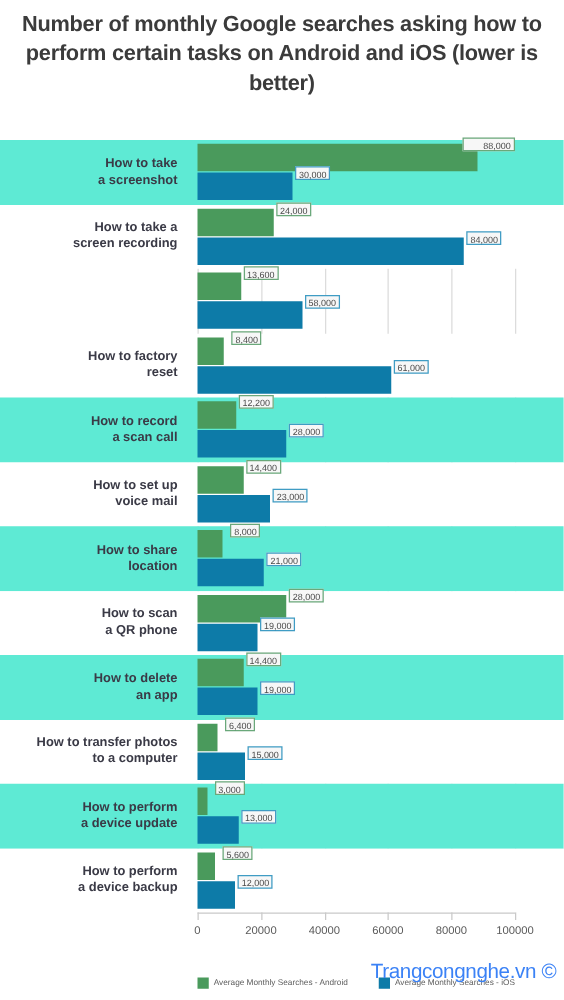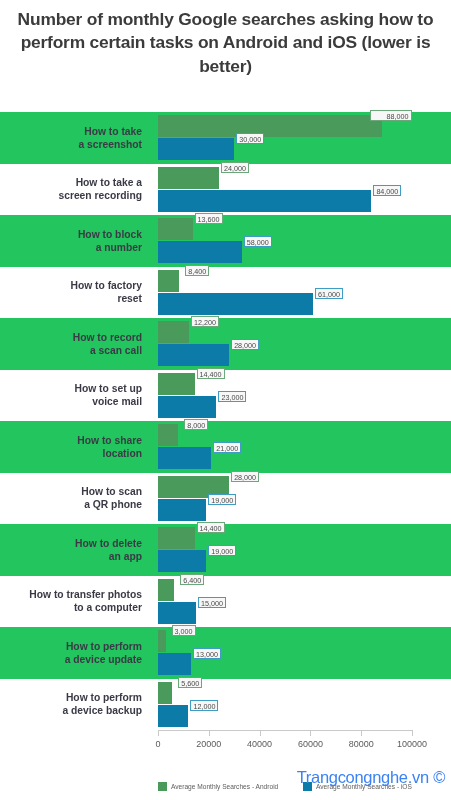--- a/index.html
+++ b/index.html
@@ -28,21 +28,21 @@
   .plot {
     position: absolute;
     left: 0; top: 112px;
     width: 451px; height: 618px;
   }
   .rowband {
     position: absolute;
     left: 0; width: 451px;
     height: 51.5px;
   }
-  .rowband.alt { background: #22c55e; }
+  .rowband.alt { background: #5eead4; }
   .rowband.plain { background: #ffffff; }
 
   .catlabel {
     position: absolute;
     left: 0; width: 150px;
     text-align: right;
     padding-right: 8px;
     font-size: 10.3px;
     font-weight: bold;
     line-height: 1.28;
@@ -151,26 +151,20 @@
       <div class="rowband plain" style="top: 51.5px;">
         <div class="catlabel">
           <div>How to take a</div>
           <div>screen recording</div>
         </div>
       </div>
       <div class="bar android" style="left: 158px; top: 54.5px; width: 60.96px;"></div>
       <div class="vlabel android" style="left: 248.96px; top: 49.5px;">24,000</div>
       <div class="bar ios" style="left: 158px; top: 77.5px; width: 213.36px;"></div>
       <div class="vlabel ios" style="left: 401.36px; top: 72.5px;">84,000</div>
-      <div class="rowband alt" style="top: 103px;">
-        <div class="catlabel">
-          <div>How to block</div>
-          <div>a number</div>
-        </div>
-      </div>
       <div class="bar android" style="left: 158px; top: 106px; width: 34.544px;"></div>
       <div class="vlabel android" style="left: 222.544px; top: 101px;">13,600</div>
       <div class="bar ios" style="left: 158px; top: 129px; width: 83.82px;"></div>
       <div class="vlabel ios" style="left: 271.82px; top: 124px;">58,000</div>
       <div class="rowband plain" style="top: 154.5px;">
         <div class="catlabel">
           <div>How to factory</div>
           <div>reset</div>
         </div>
       </div>

